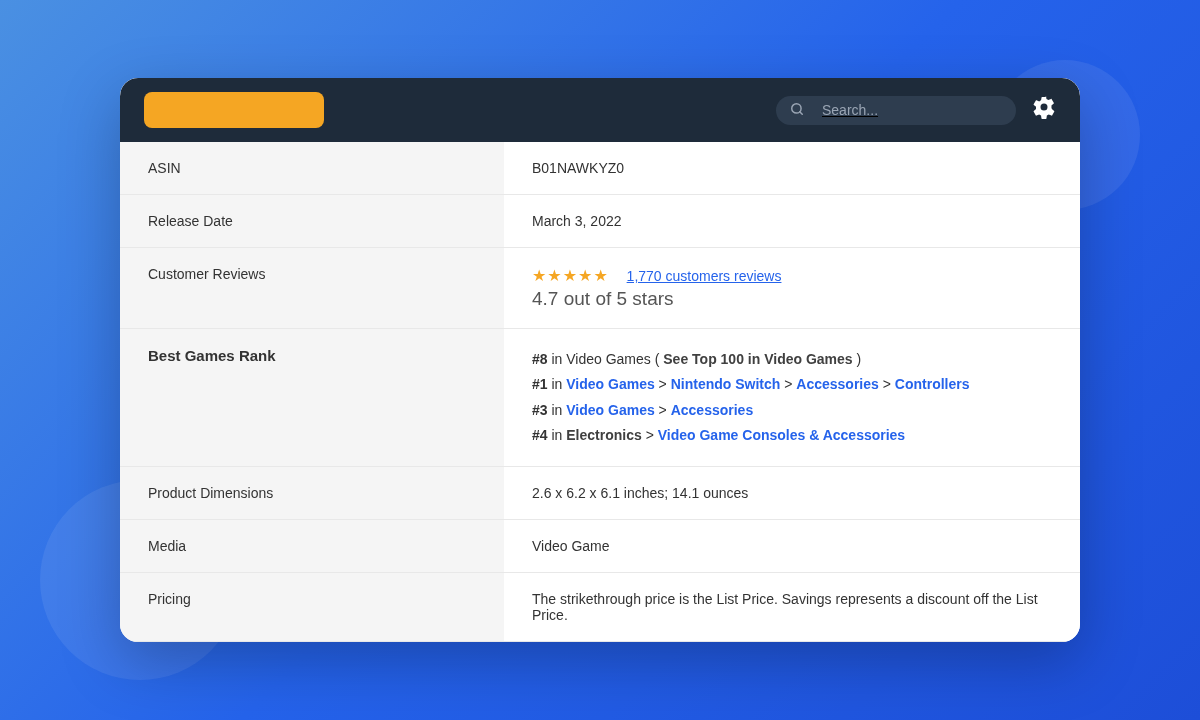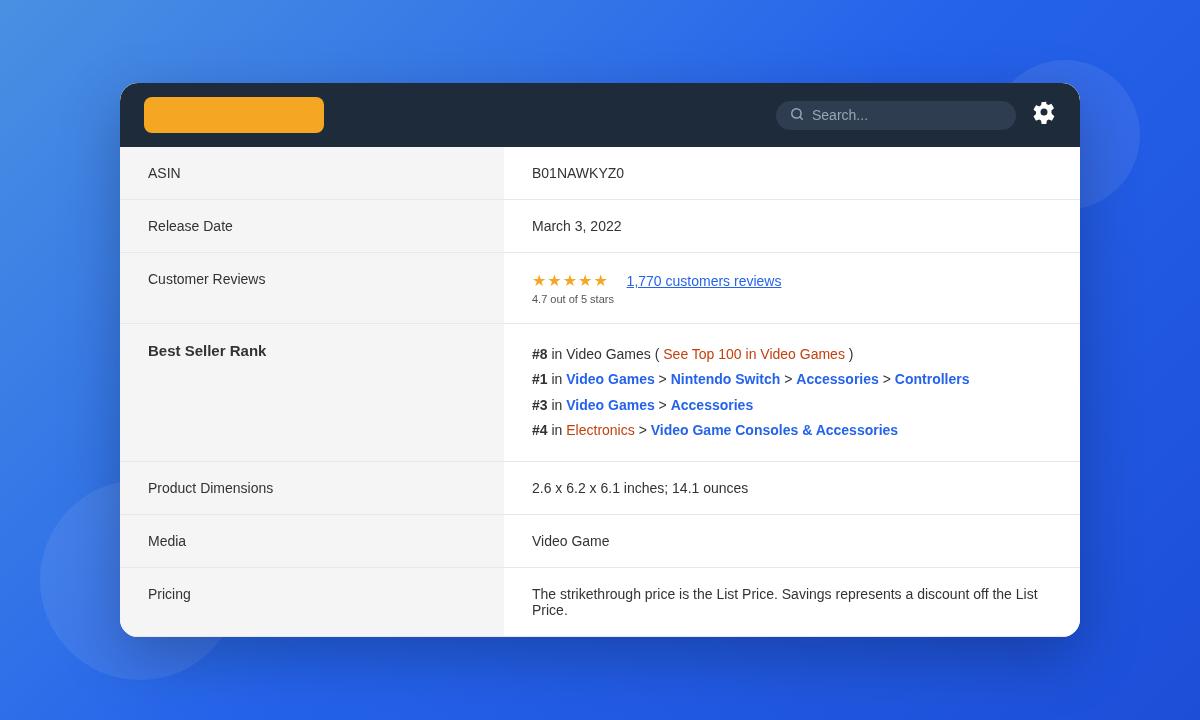--- a/index.html
+++ b/index.html
@@ -57,22 +57,23 @@
       display: flex;
       align-items: center;
       gap: 16px;
     }
     .search-box {
       background: #2e3d4f;
       border-radius: 20px;
       display: flex;
       align-items: flex-start;
       padding: 6px 14px;
-      gap: 8px;
+      gap: 18px;
       width: 240px;
+      text-decoration: underline;
     }
     .search-icon-svg {
       color: #9aa5b4;
       font-size: 14px;
     }
     .search-placeholder {
       color: #9aa5b4;
       font-size: 14px;
     }
     .gear-icon {
@@ -110,21 +111,21 @@
       letter-spacing: 1px;
     }
     .review-count {
       color: #2563eb;
       font-size: 14px;
       margin-left: 14px;
     }
     .review-sub {
       display: block;
       color: #555;
-      font-size: 11px;
+      font-size: 19px;
       margin-top: 3px;
     }
     
     .bsr-row {
       position: relative;
     }
     .bsr-row td:first-child {
       font-weight: 700;
       font-size: 15px;
     }
@@ -142,22 +143,22 @@
     }
     .bsr-number {
       font-weight: 600;
       color: #333;
     }
     .bsr-plain {
       color: #333;
       margin-top: 25px;
     }
     .bsr-link {
-      color: #c2410c;
-      font-weight: 400;
+      color: #404040;
+      font-weight: 700;
       text-decoration: none;
     }
     .bsr-link-bold {
       color: #2563eb;
       font-weight: 700;
       text-decoration: none;
     }
   </style>
 </head>
 <body>
@@ -204,21 +205,21 @@
       <tr>
         <td>Customer Reviews</td>
         <td>
           <span class="stars">★★★★★</span>
           <a class="review-count" href="#">1,770 customers reviews</a>
           <span class="review-sub">4.7 out of 5 stars</span>
         </td>
       </tr>
 
       <tr class="bsr-row">
-        <td>Best Seller Rank</td>
+        <td>Best Games Rank</td>
         <td class="bsr-cell">
 
           <div>
             <span class="bsr-number">#8</span>
             <span class="bsr-plain"> in Video Games (</span>
             <a class="bsr-link" href="#">See Top 100 in Video Games</a>
             <span class="bsr-plain">)</span>
           </div>
 
           <div>

